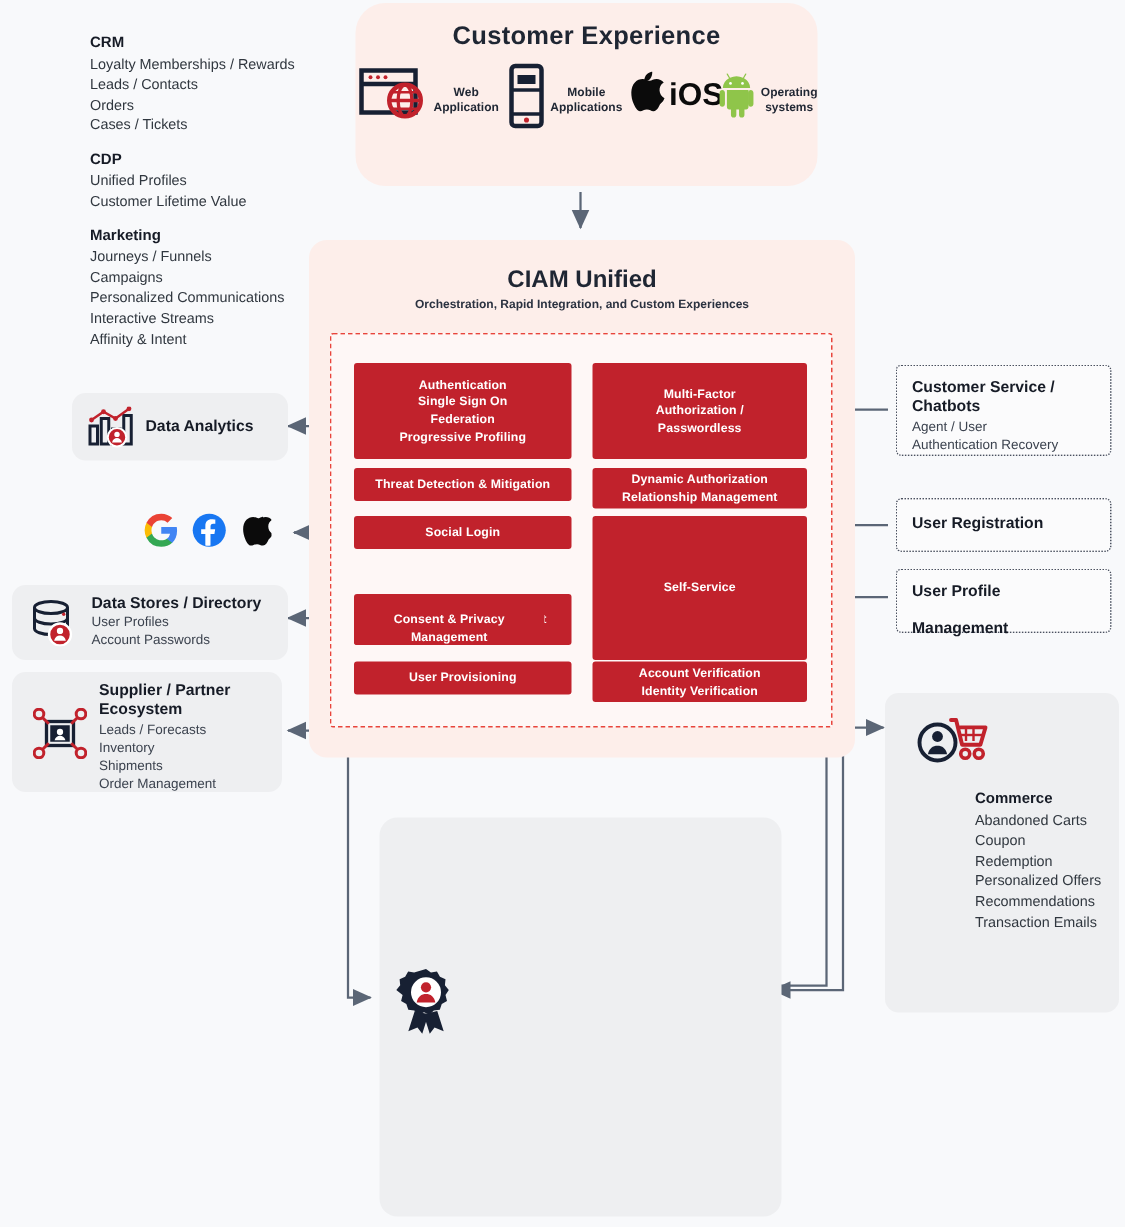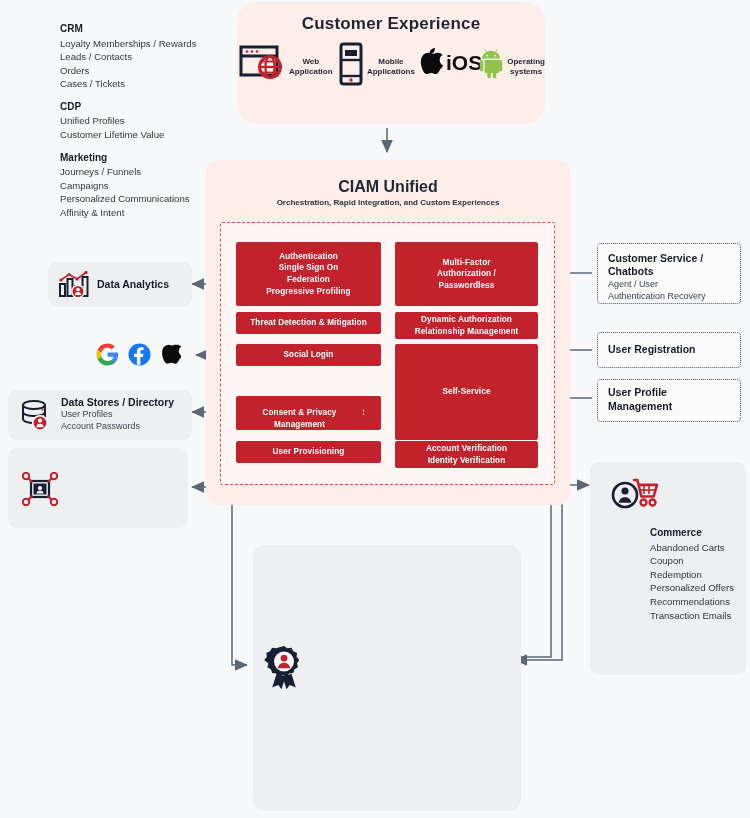--- a/index.html
+++ b/index.html
@@ -299,34 +299,42 @@
         <circle cx="4" cy="4" r="3.2" fill="none" stroke="#c1222c" stroke-width="2"></circle>
         <circle cx="32" cy="4" r="3.2" fill="none" stroke="#c1222c" stroke-width="2"></circle>
         <circle cx="4" cy="30" r="3.2" fill="none" stroke="#c1222c" stroke-width="2"></circle>
         <circle cx="32" cy="30" r="3.2" fill="none" stroke="#c1222c" stroke-width="2"></circle>
         <line x1="6.3" y1="6.3" x2="10.5" y2="10.5" stroke="#c1222c" stroke-width="2"></line>
         <line x1="29.7" y1="6.3" x2="25.5" y2="10.5" stroke="#c1222c" stroke-width="2"></line>
         <line x1="6.3" y1="27.7" x2="10.5" y2="23.5" stroke="#c1222c" stroke-width="2"></line>
         <line x1="29.7" y1="27.7" x2="25.5" y2="23.5" stroke="#c1222c" stroke-width="2"></line>
       </svg>
     </div>
+    <div style="position:absolute;left:58px;top:6px;">
+      <div class="t-h">Supplier / Partner</div>
+      <div class="t-h">Ecosystem</div>
+      <div class="t-b">Leads / Forecasts</div>
+      <div class="t-b">Inventory</div>
+      <div class="t-b">Shipments</div>
+      <div class="t-b">Order Management</div>
+    </div>
   </div>
 
   <div class="dcard" style="left:597px;top:243px;width:144px;height:61px;">
     <div class="t-h">Customer Service /</div>
     <div class="t-h">Chatbots</div>
     <div class="t-b">Agent / User</div>
     <div class="t-b">Authentication Recovery</div>
   </div>
 
   <div class="dcard" style="left:597px;top:332px;width:144px;height:36px;display:flex;align-items:center;">
     <div class="t-h">User Registration</div>
   </div>
 
-  <div class="dcard" style="left:597px;top:379px;width:144px;height:43px;display:flex;flex-direction:column;justify-content:flex-end;">
+  <div class="dcard" style="left:597px;top:379px;width:144px;height:43px;display:flex;flex-direction:column;justify-content:space-between;gap:12px;">
     <div class="t-h">User Profile</div>
     <div class="t-h">Management</div>
   </div>
 
   <div class="gcard" style="left:590px;top:462px;width:156px;height:213px;">
     <div class="row-ico" style="left:20px;top:12px;width:50px;height:40px;">
       <svg width="50" height="40" viewBox="0 0 50 40">
         <circle cx="15" cy="21" r="12" fill="none" stroke="#172033" stroke-width="2.6"></circle>
         <circle cx="15" cy="17" r="3.6" fill="#172033"></circle>
         <path d="M8.6 28.8c.9-3.9 3.3-5.6 6.4-5.6s5.5 1.7 6.4 5.6z" fill="#172033"></path>
@@ -371,17 +379,18 @@
     <div class="blk">
       <div class="t-h-lg">CDP</div>
       <div class="t-b-lg">Unified Profiles</div>
       <div class="t-b-lg">Customer Lifetime Value</div>
     </div>
     <div class="blk">
       <div class="t-h-lg">Marketing</div>
       <div class="t-b-lg">Journeys / Funnels</div>
       <div class="t-b-lg">Campaigns</div>
       <div class="t-b-lg">Personalized Communications</div>
+      <div class="t-b-lg">Interactive Streams</div>
       <div class="t-b-lg">Affinity &amp; Intent</div>
     </div>
   </div>
 
 </div>
 
 </body></html>

